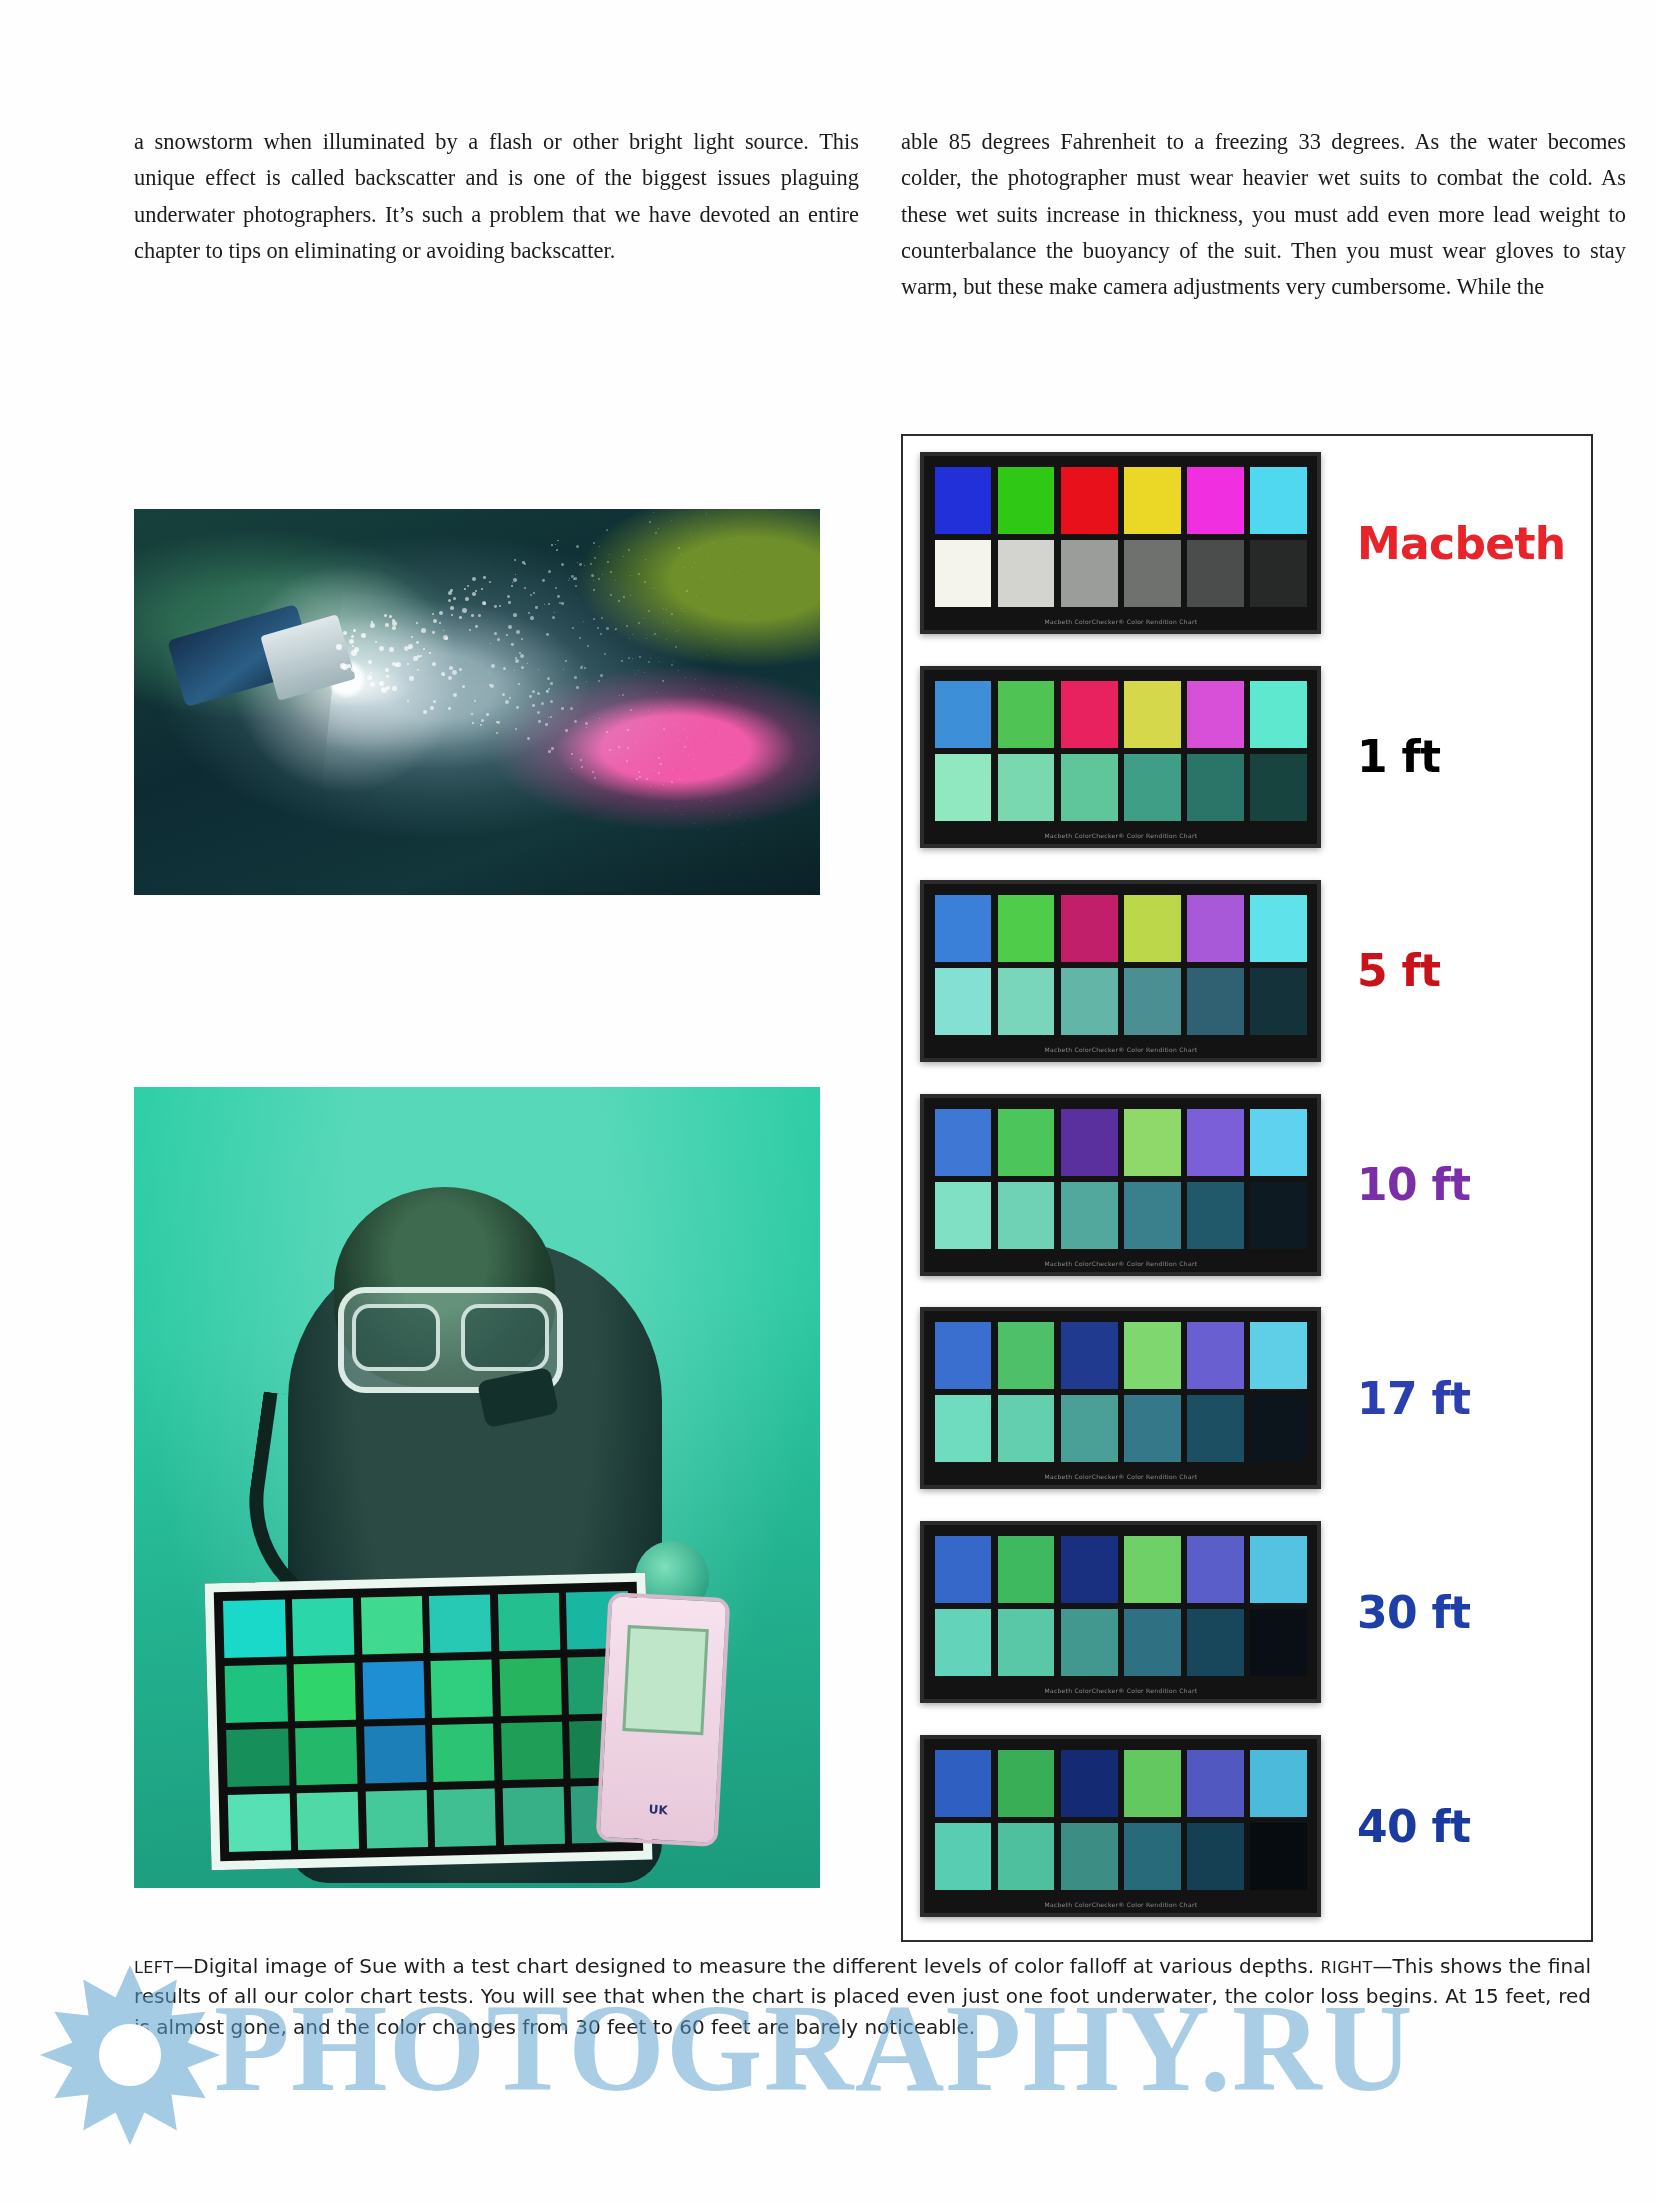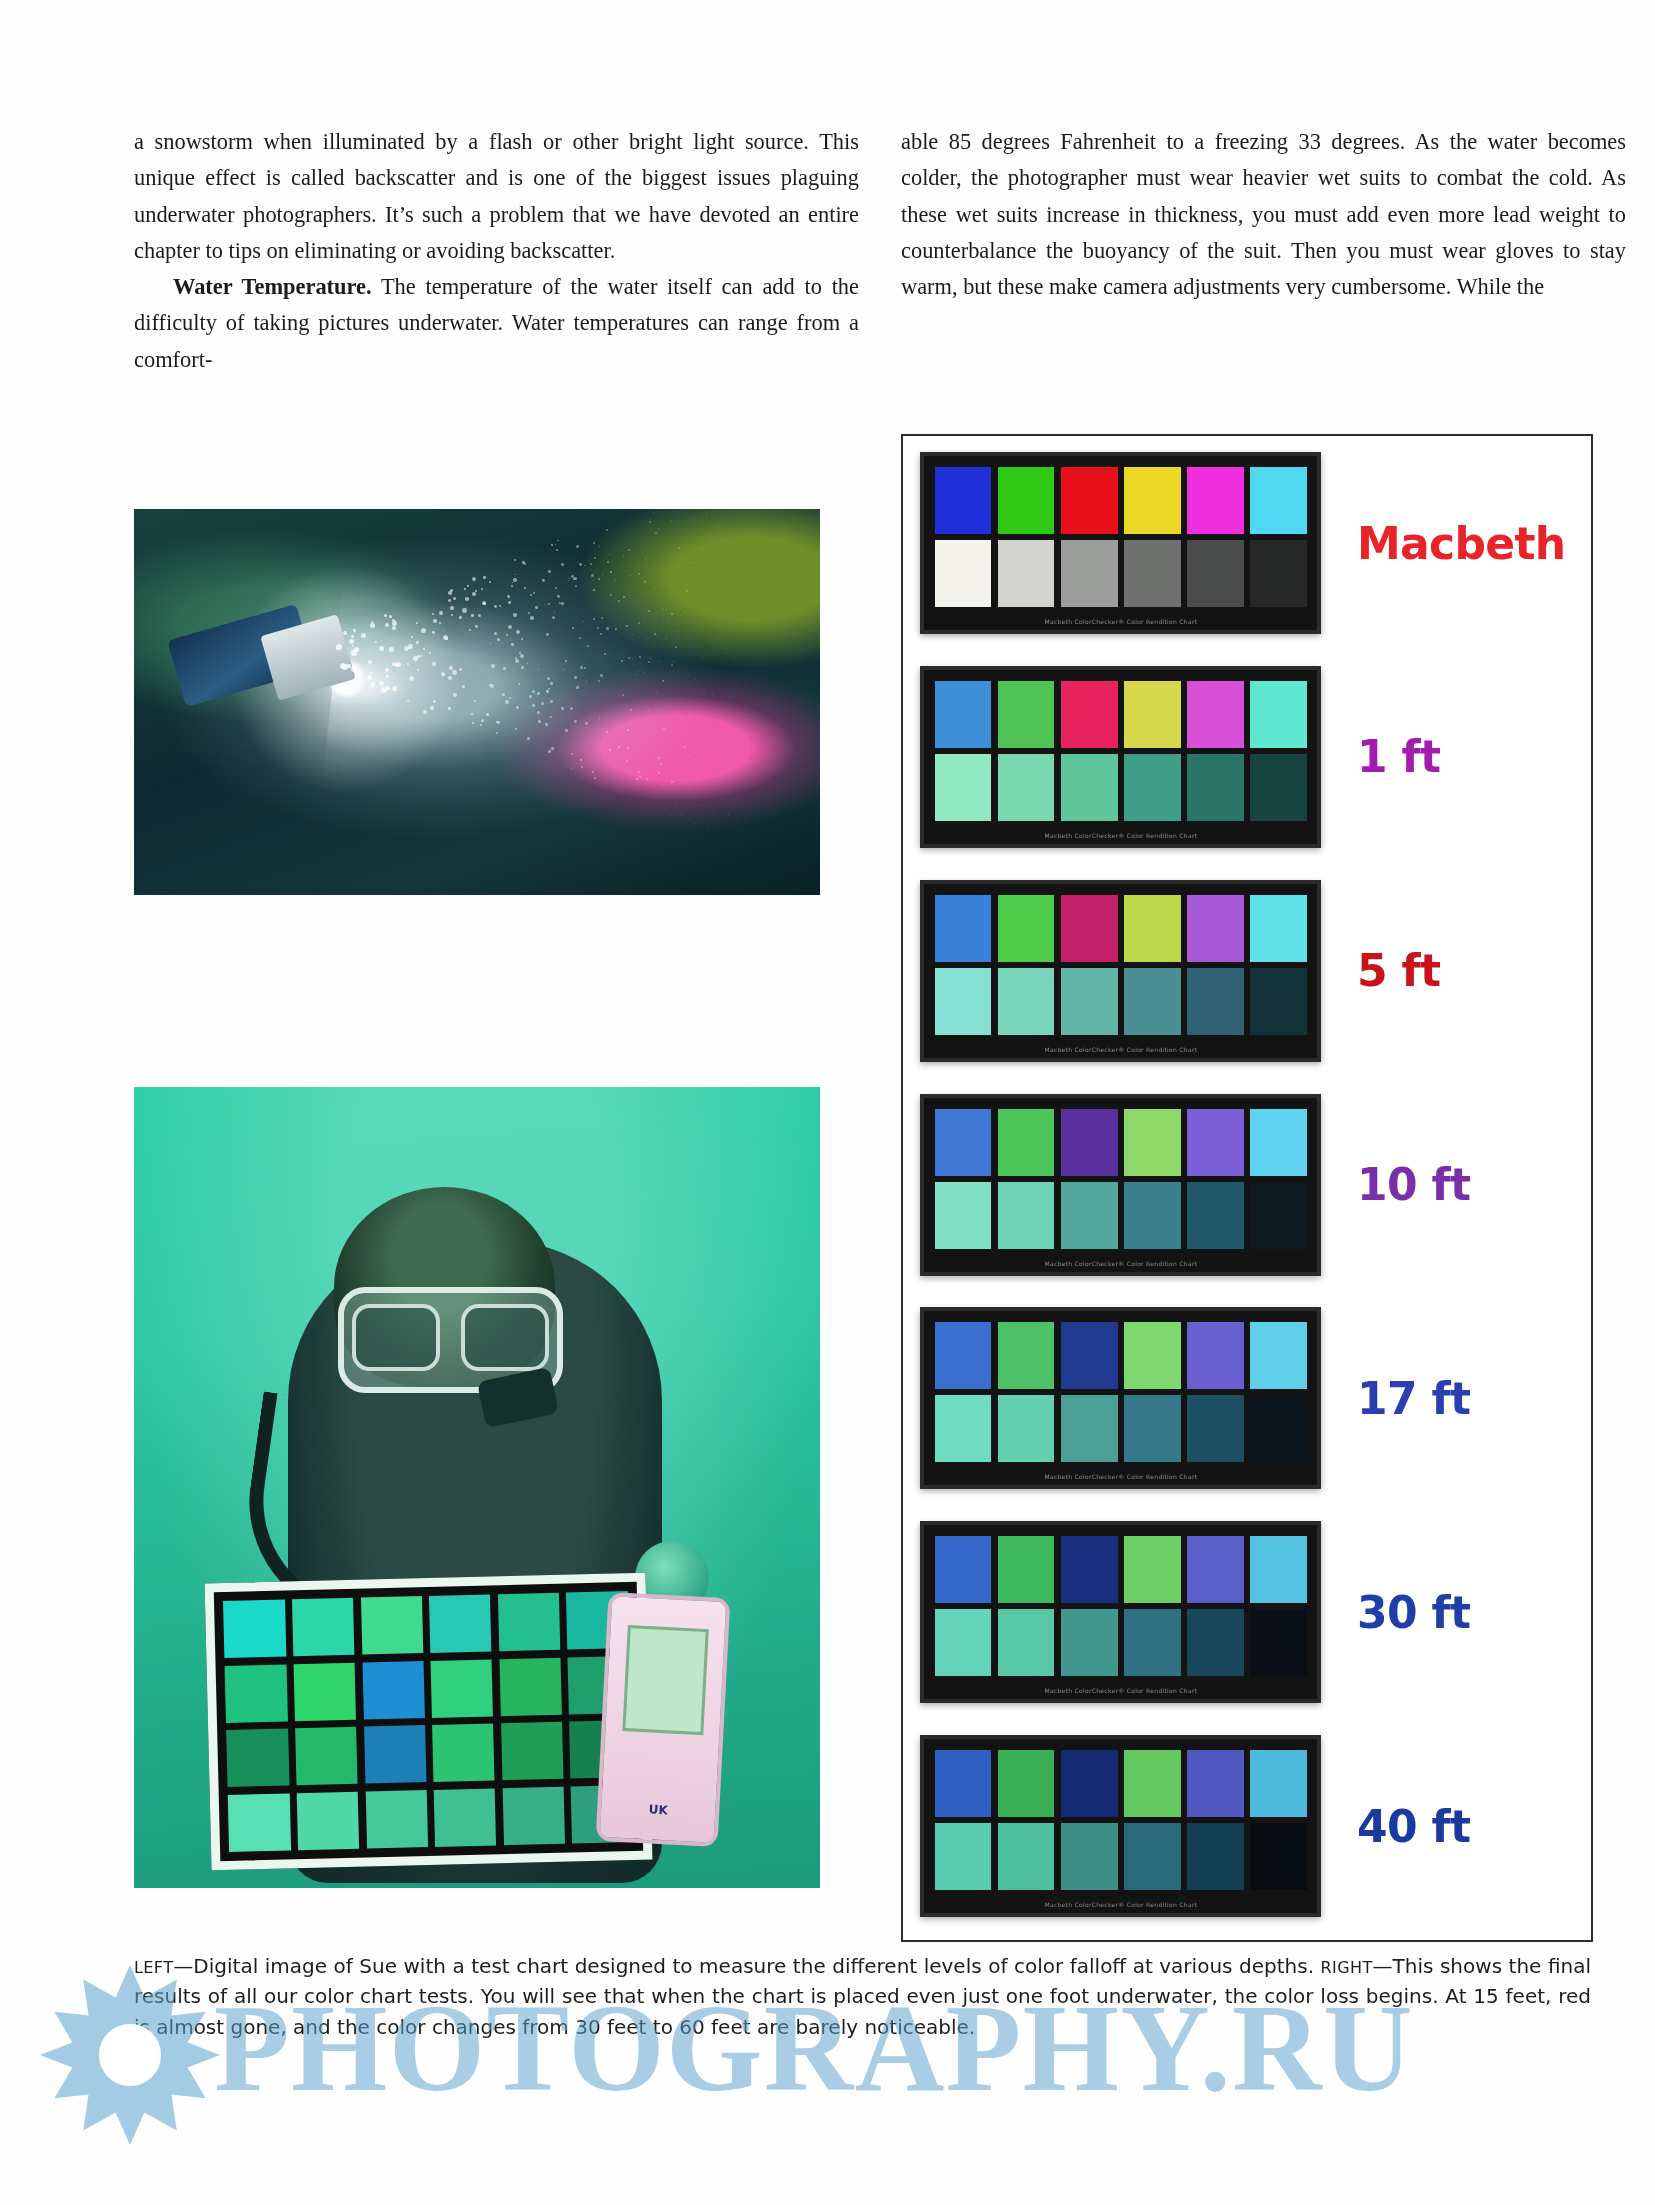--- a/index.html
+++ b/index.html
@@ -314,21 +314,20 @@
   }
   .footer .pg { font-weight: bold; font-size: 21px; }
 </style>
 </head>
 <body>
 
 <div class="page">
 
   <div class="col left">
     <p>a snowstorm when illuminated by a flash or other bright light source. This unique effect is called backscatter and is one of the biggest issues plaguing underwater photographers. It’s such a problem that we have devoted an entire chapter to tips on eliminating or avoiding backscatter.</p>
-    <p><span class="runin">Water Temperature.</span><span> The temperature of the water itself can add to the difficulty of taking pictures underwater. Water temperatures can range from a comfort-</span></p>
   </div>
 
   <div class="col right">
     <p>able 85 degrees Fahrenheit to a freezing 33 degrees. As the water becomes colder, the photographer must wear heavier wet suits to combat the cold. As these wet suits increase in thickness, you must add even more lead weight to counterbalance the buoyancy of the suit. Then you must wear gloves to stay warm, but these make camera adjustments very cumbersome. While the</p>
   </div>
 
   <div class="photo-backscatter">
     <div class="flash-beam"></div>
     <div class="flash-body"></div>
     <div class="flash-head"></div>
@@ -821,21 +820,21 @@
           <i style="background: rgb(95, 232, 208);"></i>
           <i style="background: rgb(143, 232, 192);"></i>
           <i style="background: rgb(122, 216, 176);"></i>
           <i style="background: rgb(95, 198, 155);"></i>
           <i style="background: rgb(63, 158, 134);"></i>
           <i style="background: rgb(42, 116, 104);"></i>
           <i style="background: rgb(23, 68, 63);"></i>
           <div class="brandline">Macbeth ColorChecker® Color Rendition Chart</div>
         </div>
       </div>
-      <div class="depth-label" style="top: 295px; color: #a21caf;">1 ft</div>
+      <div class="depth-label" style="top: 295px; color: #000000;">1 ft</div>
       <div class="chart-row" style="top: 444px;">
         <div class="cc">
           <i style="background: rgb(58, 127, 216);"></i>
           <i style="background: rgb(78, 204, 74);"></i>
           <i style="background: rgb(194, 31, 106);"></i>
           <i style="background: rgb(188, 216, 74);"></i>
           <i style="background: rgb(167, 89, 216);"></i>
           <i style="background: rgb(95, 226, 234);"></i>
           <i style="background: rgb(132, 224, 210);"></i>
           <i style="background: rgb(122, 214, 187);"></i>

